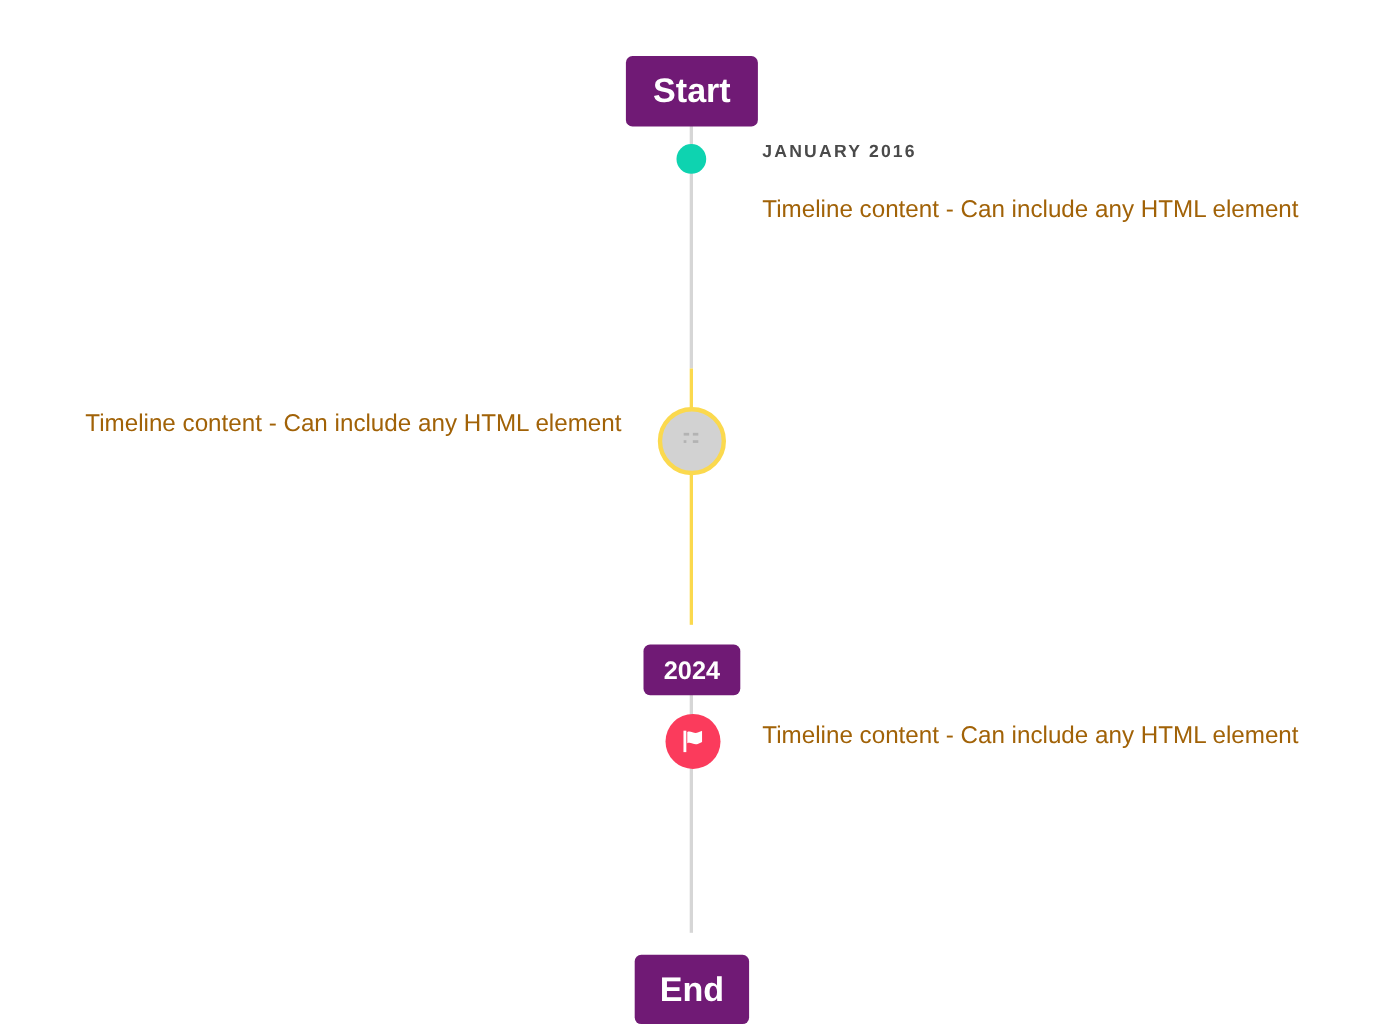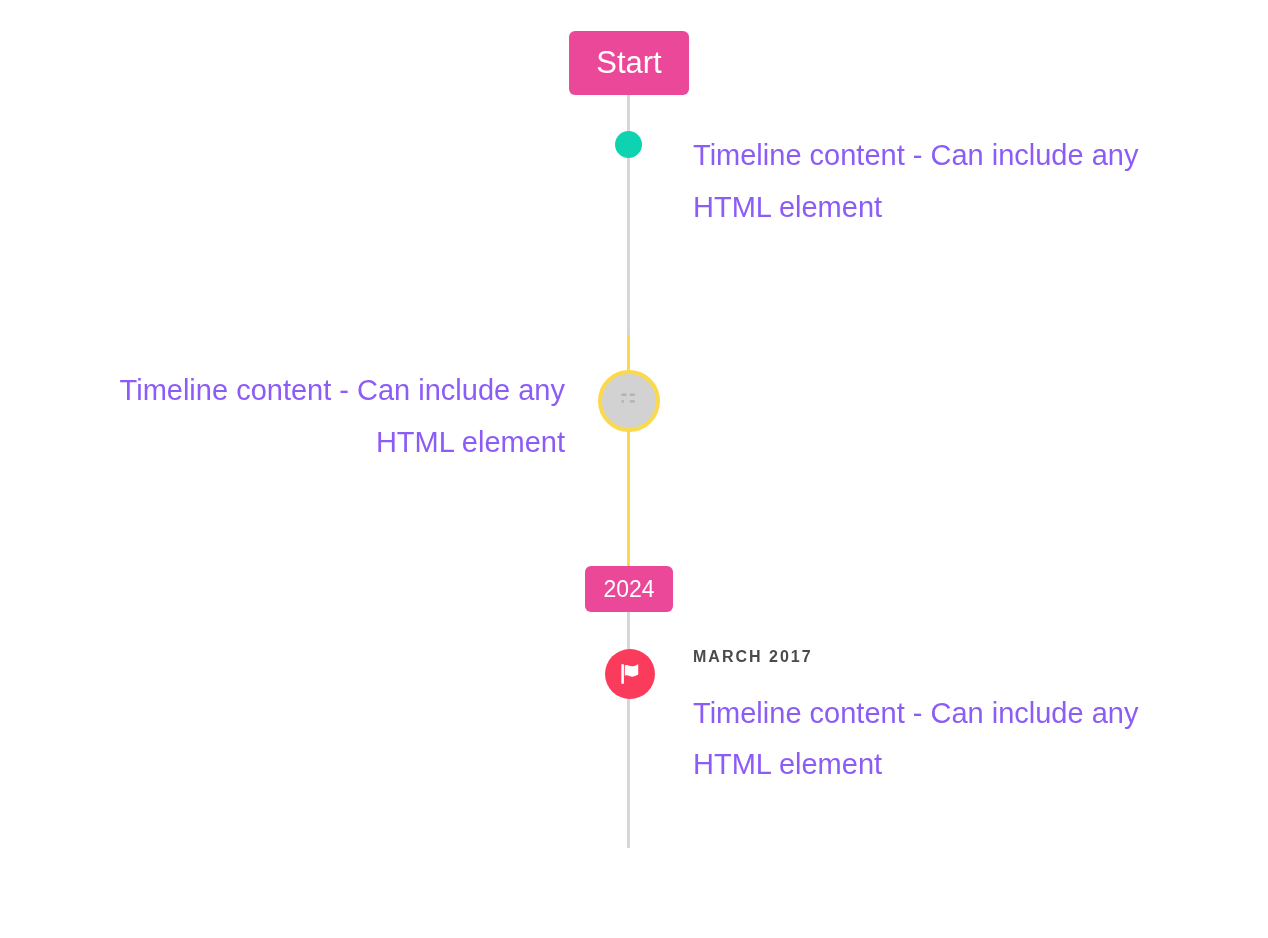--- a/index.html
+++ b/index.html
@@ -36,28 +36,29 @@
     left: 627px;
     top: 335px;
     width: 3px;
     height: 233px;
     background: #fbd94e;
   }
 
   
   .chip {
     position: absolute;
-    background: #ec4899;
+    background: #701a75;
     color: #ffffff;
     display: flex;
     align-items: center;
     justify-content: center;
     border-radius: 6px;
-    font-weight: 400;
+    font-weight: 700;
     z-index: 3;
+    margin-top: 20px;
   }
   .chip-start {
     left: 569px; top: 31px;
     width: 120px; height: 64px;
     font-size: 31px;
   }
   .chip-mid {
     left: 585px; top: 566px;
     width: 88px; height: 46px;
     font-size: 23px;
@@ -118,40 +119,41 @@
   .entry-date {
     font-size: 16px;
     font-weight: bold;
     letter-spacing: 2.0px;
     color: #4a4a4a;
     text-transform: uppercase;
     margin: 0 0 22px 0;
     line-height: 1.1;
   }
   .entry-body {
-    font-size: 29px;
+    font-size: 22px;
     line-height: 1.78;
-    color: #8b5cf6;
+    color: #a16207;
     margin: 0;
     font-weight: 400;
   }
 </style>
 </head>
 <body>
 
 <div class="timeline">
 
   <div class="axis-line axis-seg-1"></div>
   <div class="axis-line-accent"></div>
   <div class="axis-line axis-seg-2"></div>
 
   <div class="chip chip-start">Start</div>
 
   <div class="marker marker-dot"></div>
   <div class="entry entry-right entry-1">
+    <p class="entry-date">JANUARY 2016</p>
     <p class="entry-body">Timeline content - Can include any HTML element</p>
   </div>
 
   <div class="marker marker-circle">
     <svg class="broken-img-glyph" viewBox="0 0 24 24">
       <g fill="#9b9b9b">
         <rect x="3" y="3" width="6" height="3"></rect>
         <rect x="13" y="3" width="6" height="3"></rect>
         <rect x="3" y="11" width="3" height="3"></rect>
         <rect x="13" y="11" width="6" height="3"></rect>
@@ -166,18 +168,18 @@
 
   <div class="marker marker-flag">
     <svg class="flag-glyph" viewBox="0 0 24 24">
       <rect x="4" y="3" width="2.4" height="18" fill="#ffffff"></rect>
       <path d="M7.2 4.1 C10 2.6 13 6.0 16 4.6 C17.6 3.9 18.6 3.4 19.6 3.0
                L19.6 12.4 C18.4 12.9 17.4 13.5 16 14.1
                C13 15.5 10 12.1 7.2 13.6 Z" fill="#ffffff"></path>
     </svg>
   </div>
   <div class="entry entry-right entry-3">
-    <p class="entry-date">MARCH 2017</p>
     <p class="entry-body">Timeline content - Can include any HTML element</p>
   </div>
 
+  <div class="chip chip-end">End</div>
 
 </div>
 
 </body></html>

